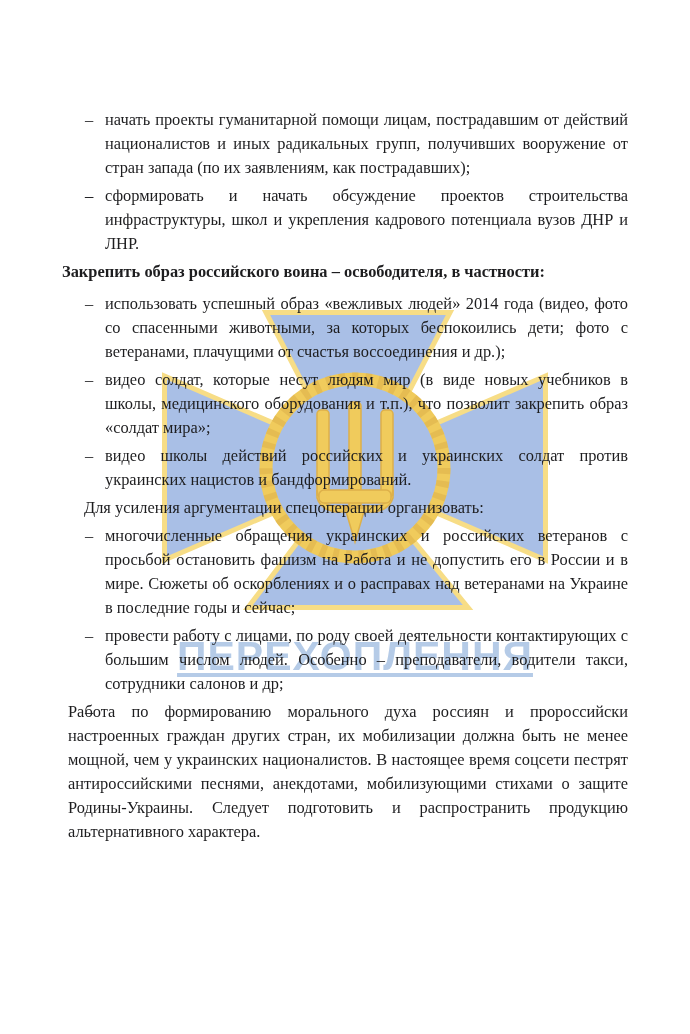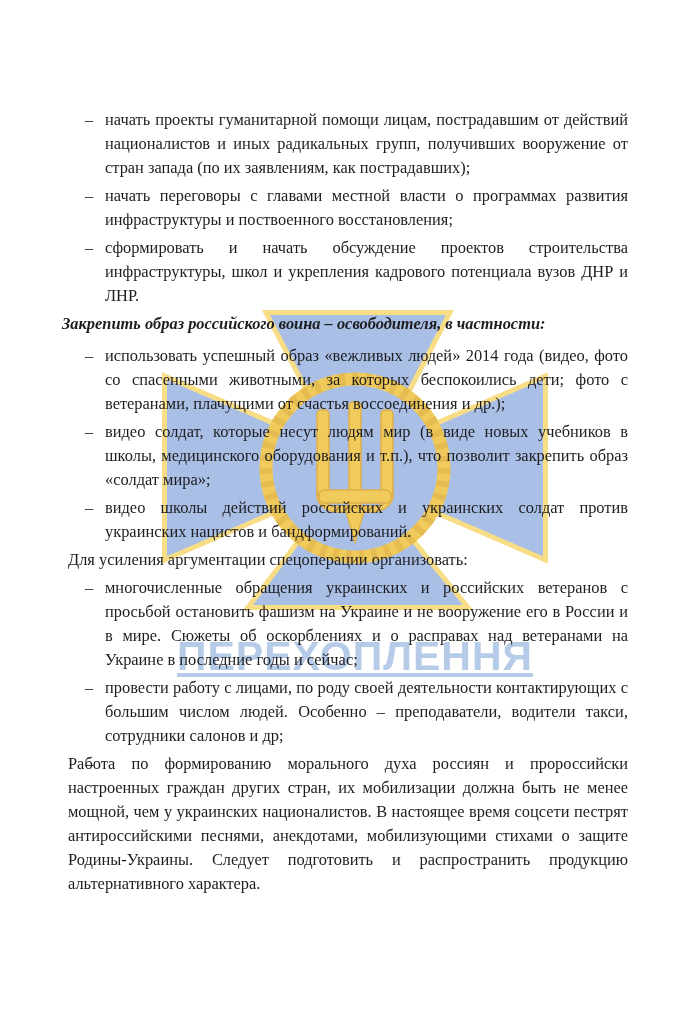--- a/index.html
+++ b/index.html
@@ -40,22 +40,22 @@
     position:absolute;z-index:1;
     left:62px;top:0;width:566px;
     padding-top:108px;
     font-size:16.4px;
     line-height:24px;
     text-align:justify;
   }
   .block{margin:0 0 4px 0;}
   .bullet{position:relative;padding-left:43px;}
   .bullet .marker{position:absolute;left:23px;top:0;}
-  .heading{font-weight:bold;margin-bottom:8px;font-style:italic;}
-  .indent_paragraph{margin-left:6px;}
+  .heading{font-weight:bold;margin-bottom:8px;}
+  .indent_paragraph{margin-left:22px;}
   .paragraph{margin-left:6px;}
 </style>
 </head>
 <body>
 
 <div class="page">
 
   <div class="watermark">
 
     <svg class="emblem" viewBox="0 0 386 300" xmlns="http://www.w3.org/2000/svg" aria-hidden="true">
@@ -80,26 +80,26 @@
         <rect x="157" y="180" width="72" height="13" rx="5"></rect>
         <path d="M183 198 L203 198 L193 232 Z"></path>
       </g>
     </svg>
 
     <div class="wm-line wm-line1">ПЕРЕХОПЛЕННЯ</div>
   </div>
 
   <div class="doc">
       <div class="block bullet"><span class="marker">–</span><span>начать проекты гуманитарной помощи лицам, пострадавшим от действий националистов и иных радикальных групп, получивших вооружение от стран запада (по их заявлениям, как пострадавших);</span></div>
-      <div class="block bullet"><span class="marker">–</span><span>начать переговоры с главами местной власти о программах развития инфраструктуры и поствоенного восстановления;</span></div>
+      <div class="block bullet"><span class="marker">–</span></div>
       <div class="block bullet"><span class="marker">–</span><span>сформировать и начать обсуждение проектов строительства инфраструктуры, школ и укрепления кадрового потенциала вузов ДНР и ЛНР.</span></div>
       <div class="block heading">Закрепить образ российского воина – освободителя, в частности:</div>
       <div class="block bullet"><span class="marker">–</span><span>использовать успешный образ «вежливых людей» 2014 года (видео, фото со спасенными животными, за которых беспокоились дети; фото с ветеранами, плачущими от счастья воссоединения и др.);</span></div>
       <div class="block bullet"><span class="marker">–</span><span>видео солдат, которые несут людям мир (в виде новых учебников в школы, медицинского оборудования и т.п.), что позволит закрепить образ «солдат мира»;</span></div>
       <div class="block bullet"><span class="marker">–</span><span>видео школы действий российских и украинских солдат против украинских нацистов и бандформирований.</span></div>
       <div class="block indent_paragraph">Для усиления аргументации спецоперации организовать:</div>
-      <div class="block bullet"><span class="marker">–</span><span>многочисленные обращения украинских и российских ветеранов с просьбой остановить фашизм на Украине и не вооружение его в России и в мире. Сюжеты об оскорблениях и о расправах над ветеранами на Украине в последние годы и сейчас;</span></div>
+      <div class="block bullet"><span class="marker">–</span><span>многочисленные обращения украинских и российских ветеранов с просьбой остановить фашизм на Работа и не допустить его в России и в мире. Сюжеты об оскорблениях и о расправах над ветеранами на Украине в последние годы и сейчас;</span></div>
       <div class="block bullet"><span class="marker">–</span><span>провести работу с лицами, по роду своей деятельности контактирующих с большим числом людей. Особенно – преподаватели, водители такси, сотрудники салонов и др;</span></div>
       <div class="block bullet"><span class="marker">–</span></div>
       <div class="block paragraph">Работа по формированию морального духа россиян и пророссийски настроенных граждан других стран, их мобилизации должна быть не менее мощной, чем у украинских националистов. В настоящее время соцсети пестрят антироссийскими песнями, анекдотами, мобилизующими стихами о защите Родины-Украины. Следует подготовить и распространить продукцию альтернативного характера.</div>
     </div>
 
 </div>
 
 </body></html>

